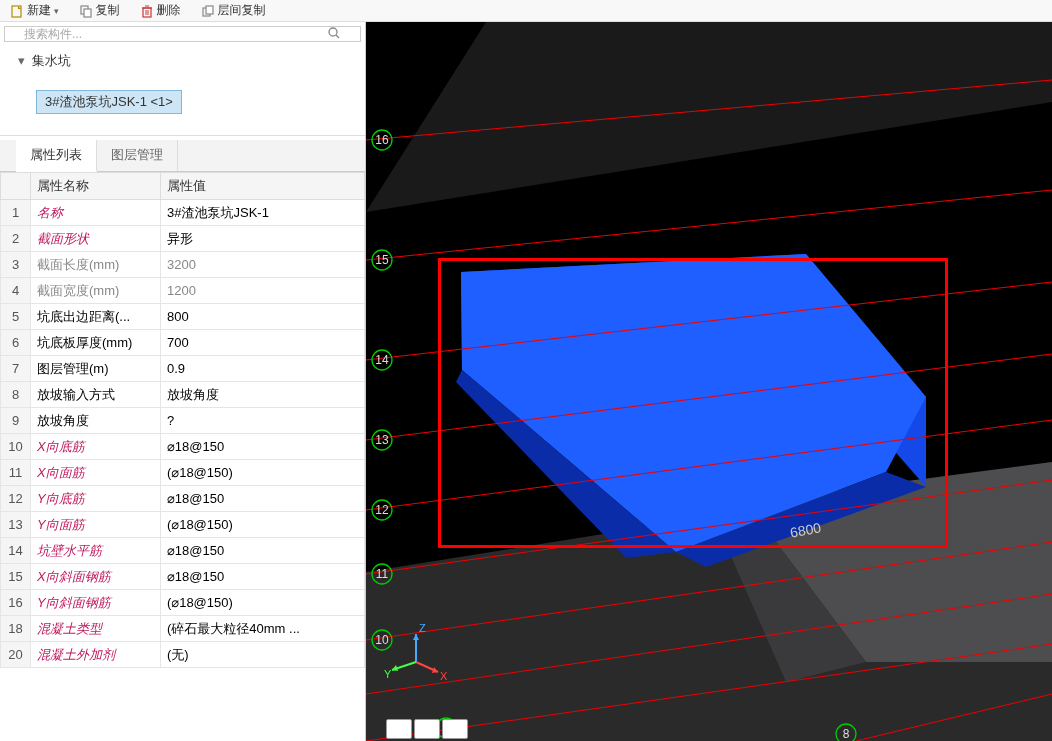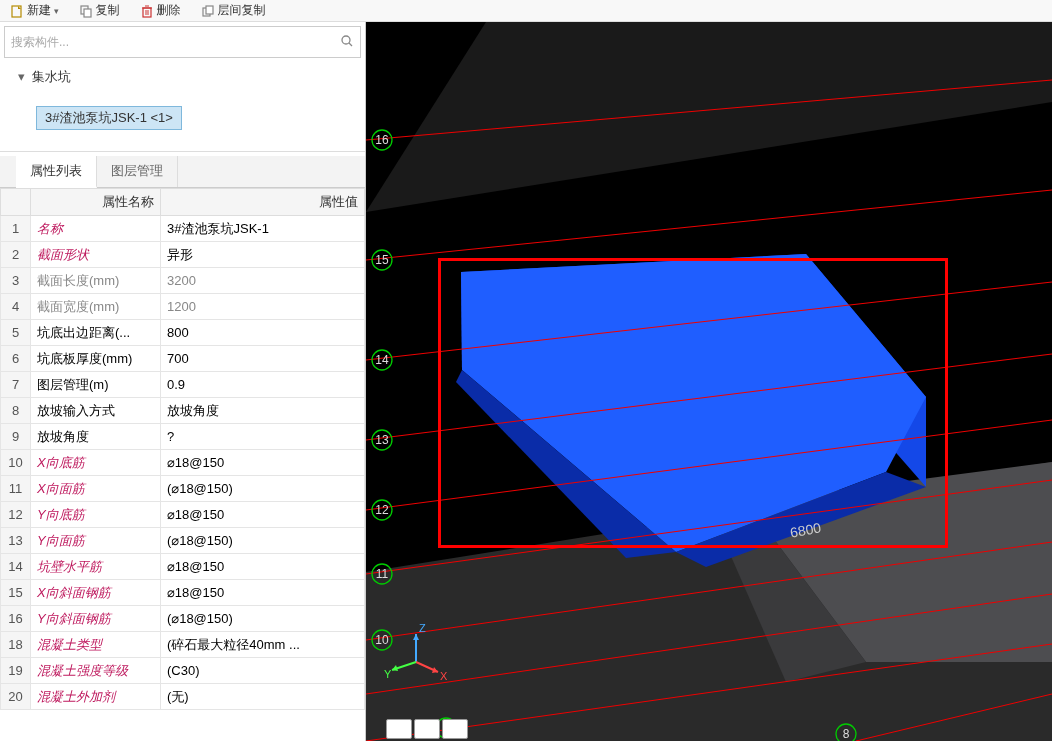--- a/index.html
+++ b/index.html
@@ -49,24 +49,24 @@
       background: #fff;
       display: flex;
       flex-direction: column;
       border-right: 1px solid #ccc;
     }
     .search-box {
       display: flex;
       align-items: center;
       border: 1px solid #ccc;
       margin: 4px;
-      padding: 2px 6px;
+      padding: 2px 19px;
       color: #999;
       font-size: 12px;
-      height: 32px;
+      height: 16px;
     }
     .search-box input {
       flex: 1;
       border: none;
       outline: none;
       font-size: 12px;
       color: #333;
     }
     .search-box input::placeholder { color: #aaa; }
     .search-icon { color: #888; font-size: 14px; }
@@ -136,21 +136,21 @@
       width: 100%;
       border-collapse: collapse;
       font-size: 13px;
     }
     .prop-table th {
       background: #f5f5f5;
       border: 1px solid #ddd;
       padding: 4px 6px;
       font-weight: normal;
       color: #333;
-      text-align: right;
+      text-align: left;
       position: sticky;
       top: 0;
     }
     .prop-table td {
       border: 1px solid #e5e5e5;
       padding: 3px 6px;
       height: 26px;
     }
     .row-num {
       width: 30px;
@@ -358,25 +358,20 @@
             </tr>
             <tr>
               <td class="row-num">16</td>
               <td class="prop-name prop-link">Y向斜面钢筋</td>
               <td>(⌀18@150)</td>
             </tr>
             <tr>
               <td class="row-num">18</td>
               <td class="prop-name prop-link">混凝土类型</td>
               <td>(碎石最大粒径40mm ...</td>
-            </tr>
-            <tr>
-              <td class="row-num">19</td>
-              <td class="prop-name prop-link">混凝土强度等级</td>
-              <td>(C30)</td>
             </tr>
             <tr>
               <td class="row-num">20</td>
               <td class="prop-name prop-link">混凝土外加剂</td>
               <td>(无)</td>
             </tr>
           </tbody>
       </table>
     </div>
   </div>

